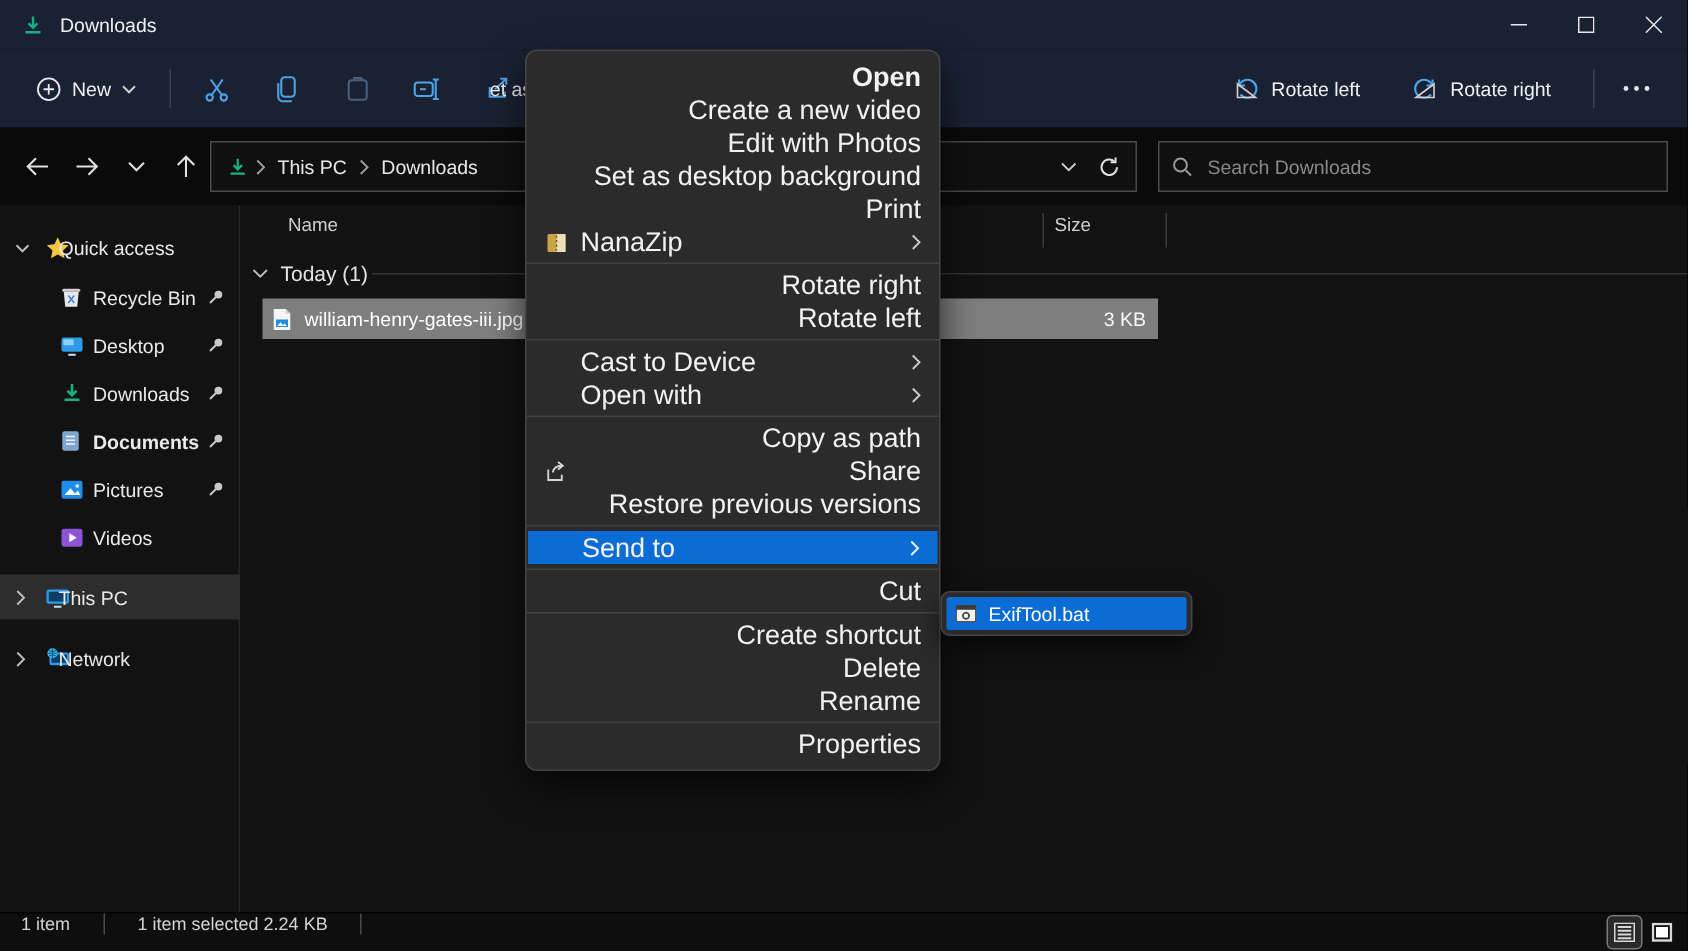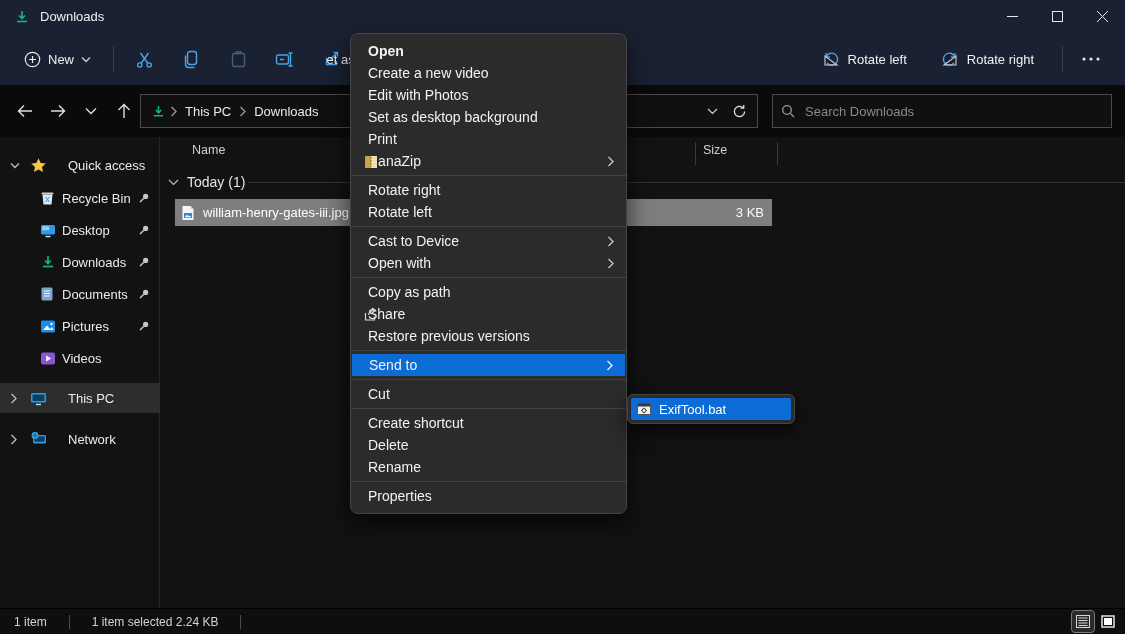--- a/index.html
+++ b/index.html
@@ -34,47 +34,47 @@
   .addr-right { margin-left:auto; display:flex; align-items:center; gap:14px; padding-right:10px; }
   .searchbox { position:absolute; left:772px; top:9px; width:340px; height:34px; border:1px solid #4a4a4a; background:#101010; display:flex; align-items:center; padding:0 8px; gap:10px; }
   .searchbox input { background:transparent; border:none; outline:none; color:#cfcfcf; font-size:13px; width:100%; font-family:inherit; }
   .searchbox input::placeholder { color:#8a8a8a; }
 
   
   .sidebar { position:absolute; left:0; top:137px; width:160px; height:471px; background:#121212; border-right:1px solid #262626; }
   .sb-row { position:absolute; left:0; width:160px; height:30px; display:flex; align-items:center; font-size:13px; color:#eaeaea; }
   .sb-chev { position:absolute; left:10px; width:12px; display:flex; color:#bdbdbd; }
   .sb-ico-head { position:absolute; left:30px; width:18px; display:flex; }
-  .sb-label-head { position:absolute; left:68px; }
+  .sb-label-head { position:absolute; left:39px; }
   .sb-ico { position:absolute; left:40px; width:18px; display:flex; }
   .sb-label { position:absolute; left:62px; }
   .sb-pin { position:absolute; right:10px; display:flex; }
   .sb-row.hl { background:#2d2d2d; }
 
   
   .content { position:absolute; left:160px; top:137px; width:965px; height:471px; background:#121212; }
   .col-head { position:absolute; top:6px; font-size:12.5px; color:#cfcfcf; }
   .col-sep { position:absolute; top:5px; width:1px; height:23px; background:#3a3a3a; }
   .group-row { position:absolute; left:8px; top:37px; display:flex; align-items:center; gap:8px; font-size:14px; color:#e4e4e4; }
   .group-line { position:absolute; left:88px; top:45px; width:877px; height:1px; background:#333; }
   .file-row { position:absolute; left:15px; top:62px; width:597px; height:27px; background:var(--sel-gray); display:flex; align-items:center; font-size:13px; color:#fff; }
   .file-row .fname { margin-left:8px; }
   .file-row .fsize { margin-left:auto; padding-right:8px; color:#f8f8f8; }
   .file-row .ficon { margin-left:6px; display:flex; }
 
   
-  .statusbar { position:absolute; left:0; top:608px; width:1125px; height:26px; background:#0e0e0e; border-top:1px solid #000; display:flex; align-items:center; font-size:12px; color:#d4d4d4; padding-left:14px; gap:22px; }
+  .statusbar { position:absolute; left:0; top:608px; width:1125px; height:26px; background:#0e0e0e; border-top:1px solid #000; display:flex; font-size:12px; color:#d4d4d4; padding-left:14px; gap:22px; }
   .st-div { width:1px; height:14px; background:#4a4a4a; }
   .view-toggles { position:absolute; right:6px; top:2px; display:flex; gap:3px; }
   .vt { width:22px; height:21px; display:flex; align-items:center; justify-content:center; border-radius:3px; }
   .vt.sel { outline:1px solid #7a7a7a; background:#2a2a2a; }
 
   
   .ctxmenu { position:absolute; left:350px; top:33px; width:277px; background:#2b2b2b; border:1px solid #454545; border-radius:8px; padding:6px 0; box-shadow:0 10px 24px rgba(0,0,0,.65); z-index:20; }
-  .mi { position:relative; height:22px; display:flex; align-items:center; padding-left:17px; padding-right:12px; font-size:14px; color:#f2f2f2; }
+  .mi { position:relative; height:22px; display:flex; align-items:center; padding-left:36px; padding-right:12px; font-size:18px; color:#f2f2f2;justify-content:flex-end; }
   .mi.bold { font-weight:bold; }
   .mi .mi-ico { position:absolute; left:11px; top:3px; width:17px; height:17px; display:flex; align-items:center; justify-content:center; }
   .mi .mi-arrow { margin-left:auto; color:#c8c8c8; display:flex; }
   .mi.hl { background:var(--accent); margin:0 1px; }
   .mi.hl .mi-arrow { color:#eaf3ff; }
   .msep { height:1px; background:#424242; margin:3px 0; }
 
   
   .submenu { position:absolute; left:627px; top:394px; width:168px; height:30px; background:#2b2b2b; border:1px solid #454545; border-radius:6px; padding:3px; box-shadow:0 8px 18px rgba(0,0,0,.6); z-index:21; }
   .smi { height:22px; display:flex; align-items:center; gap:8px; padding:0 6px; background:var(--accent); border-radius:2px; font-size:13px; color:#fff; }
@@ -337,21 +337,21 @@
         </span>
       <span class="sb-label">Downloads</span>
       <span class="sb-pin">
           <svg width="12" height="12" viewBox="0 0 12 12">
             <circle cx="7.6" cy="4.4" r="2.6" fill="#c8c8c8"></circle>
             <path d="M5.8 6.2 2 10" stroke="#c8c8c8" stroke-width="1.4"></path>
           </svg>
         </span>
     </div>
 
-    <div class="sb-row" style="top:142px;">
+    <div class="sb-row" style="top:142px;font-weight:bold;">
       <span class="sb-ico">
           <svg width="14" height="16" viewBox="0 0 14 16">
             <rect x="1.5" y="1.5" width="11" height="13" rx="1.5" fill="#7fa6cf"></rect>
             <path d="M4 5h6M4 7.5h6M4 10h6" stroke="#eef4fa" stroke-width="1.1"></path>
           </svg>
         </span>
       <span class="sb-label">Documents</span>
       <span class="sb-pin">
           <svg width="12" height="12" viewBox="0 0 12 12">
             <circle cx="7.6" cy="4.4" r="2.6" fill="#c8c8c8"></circle>

